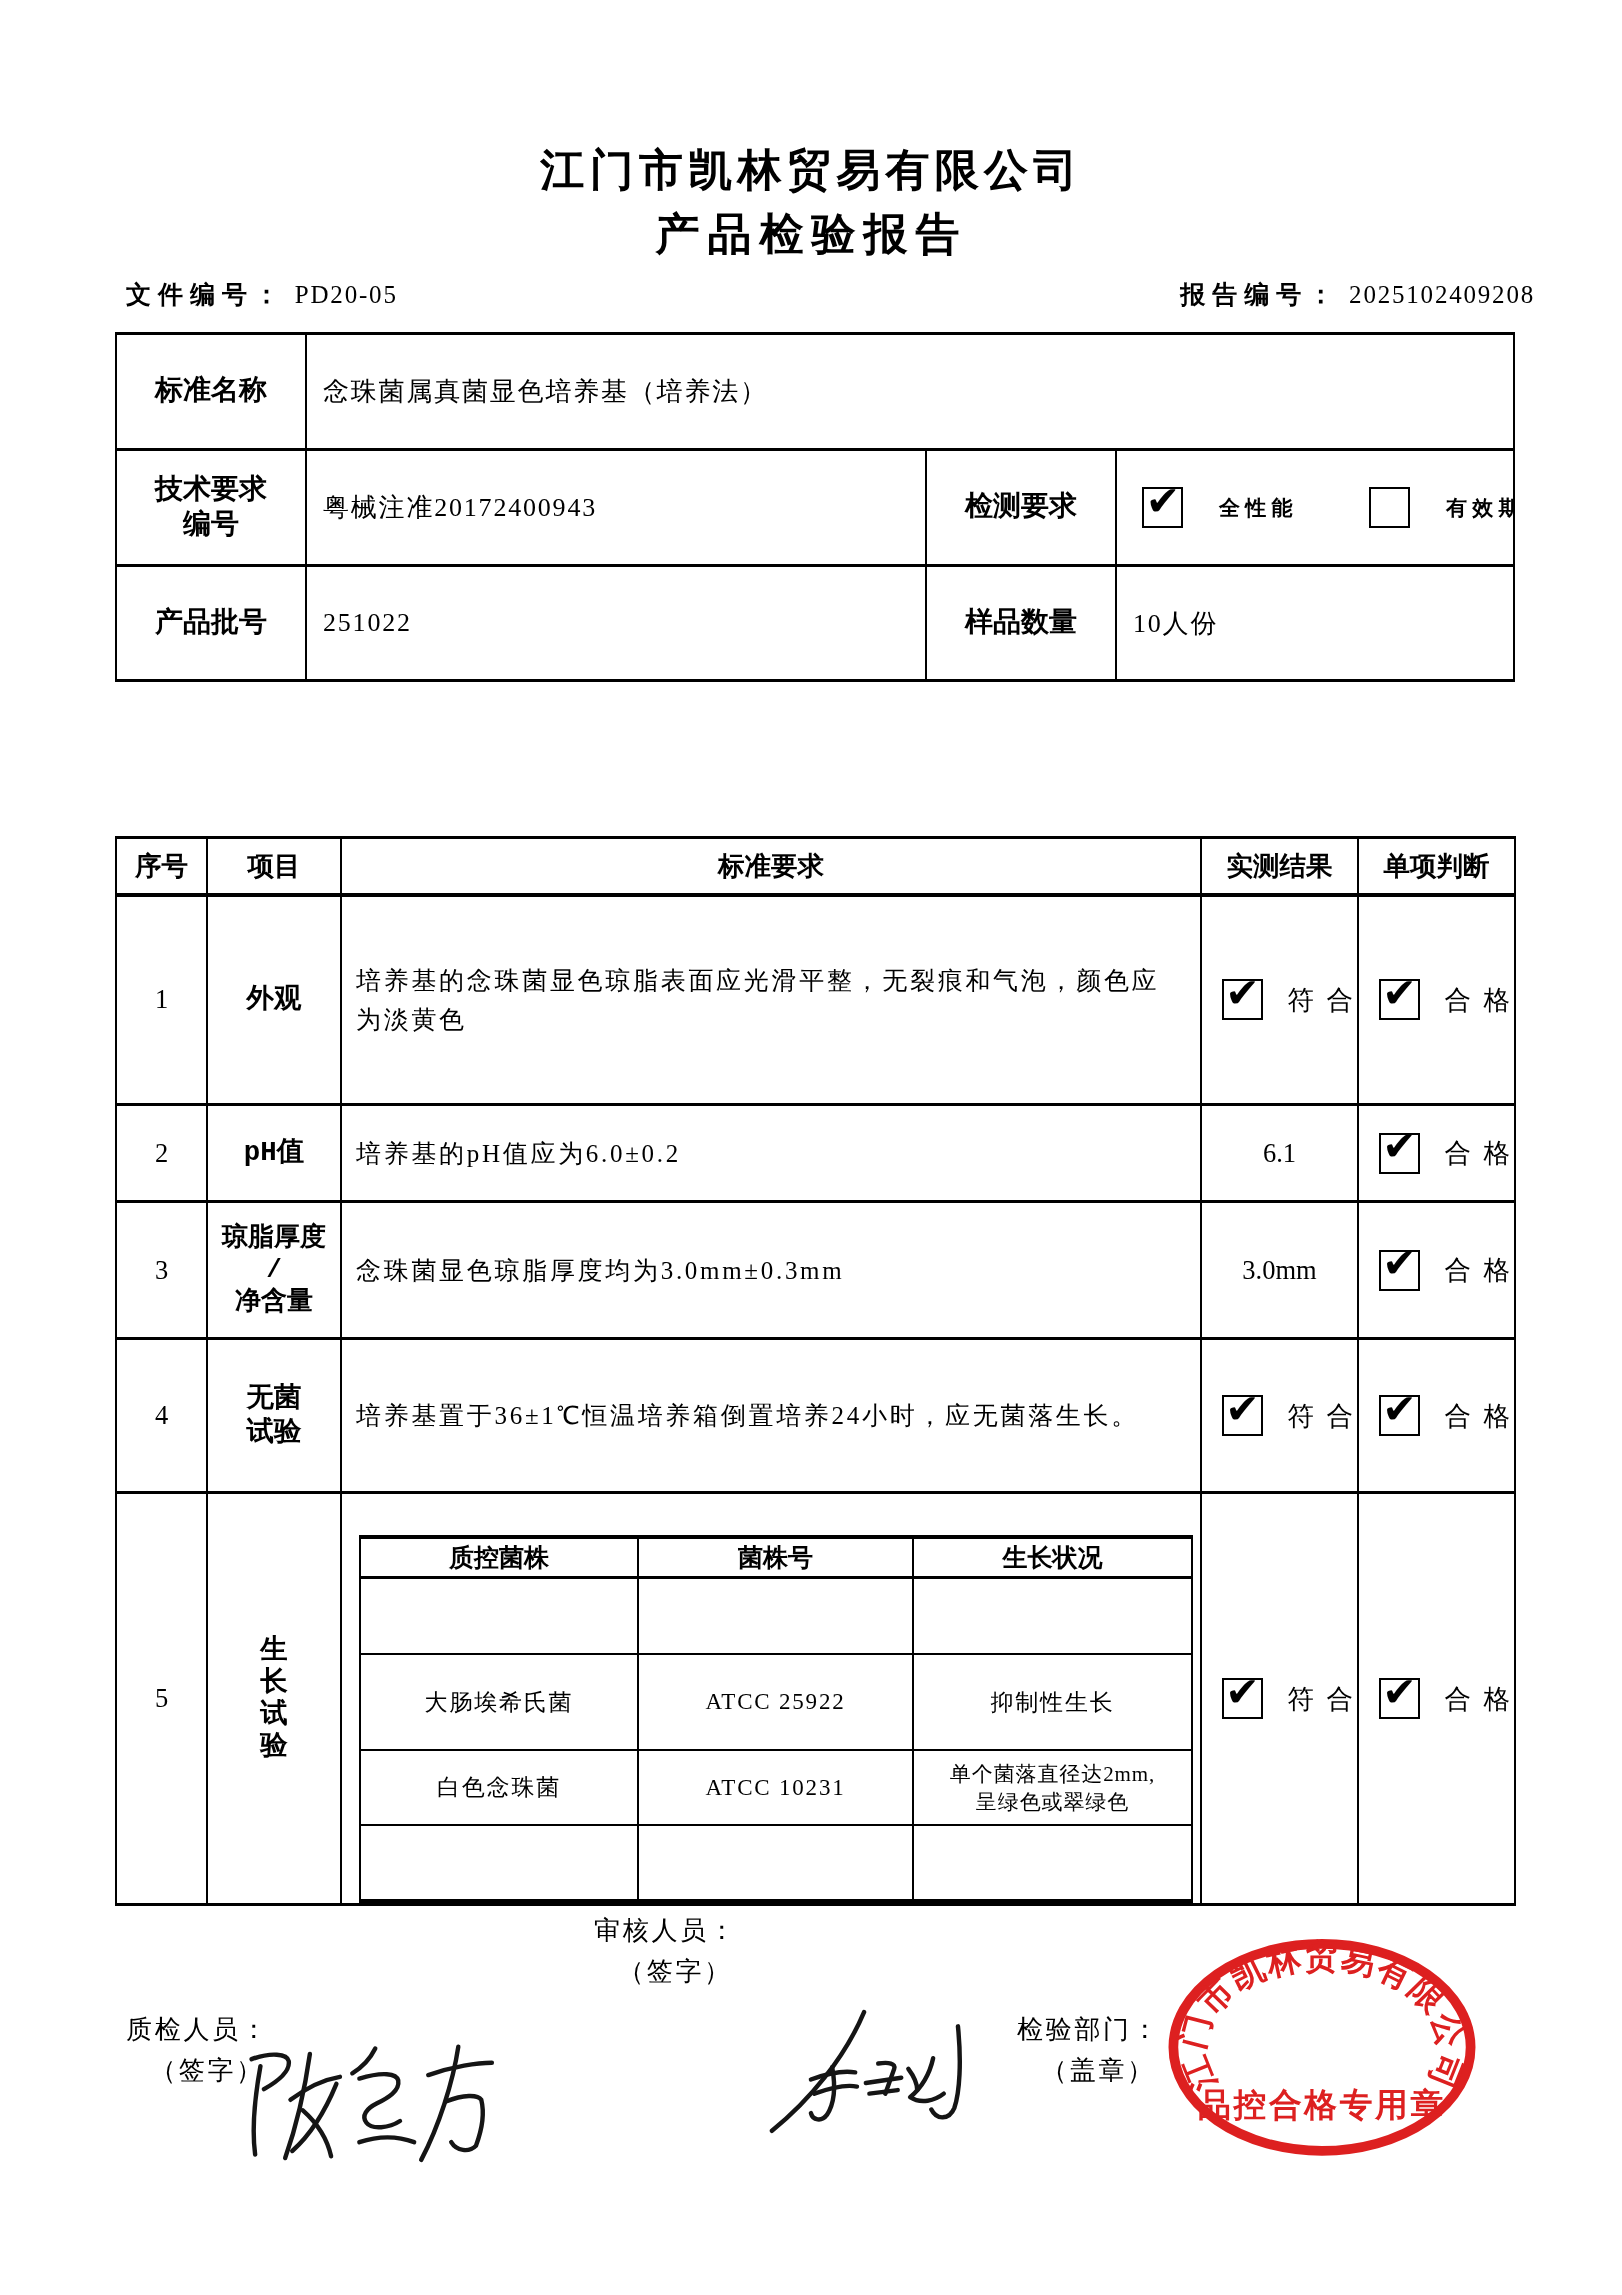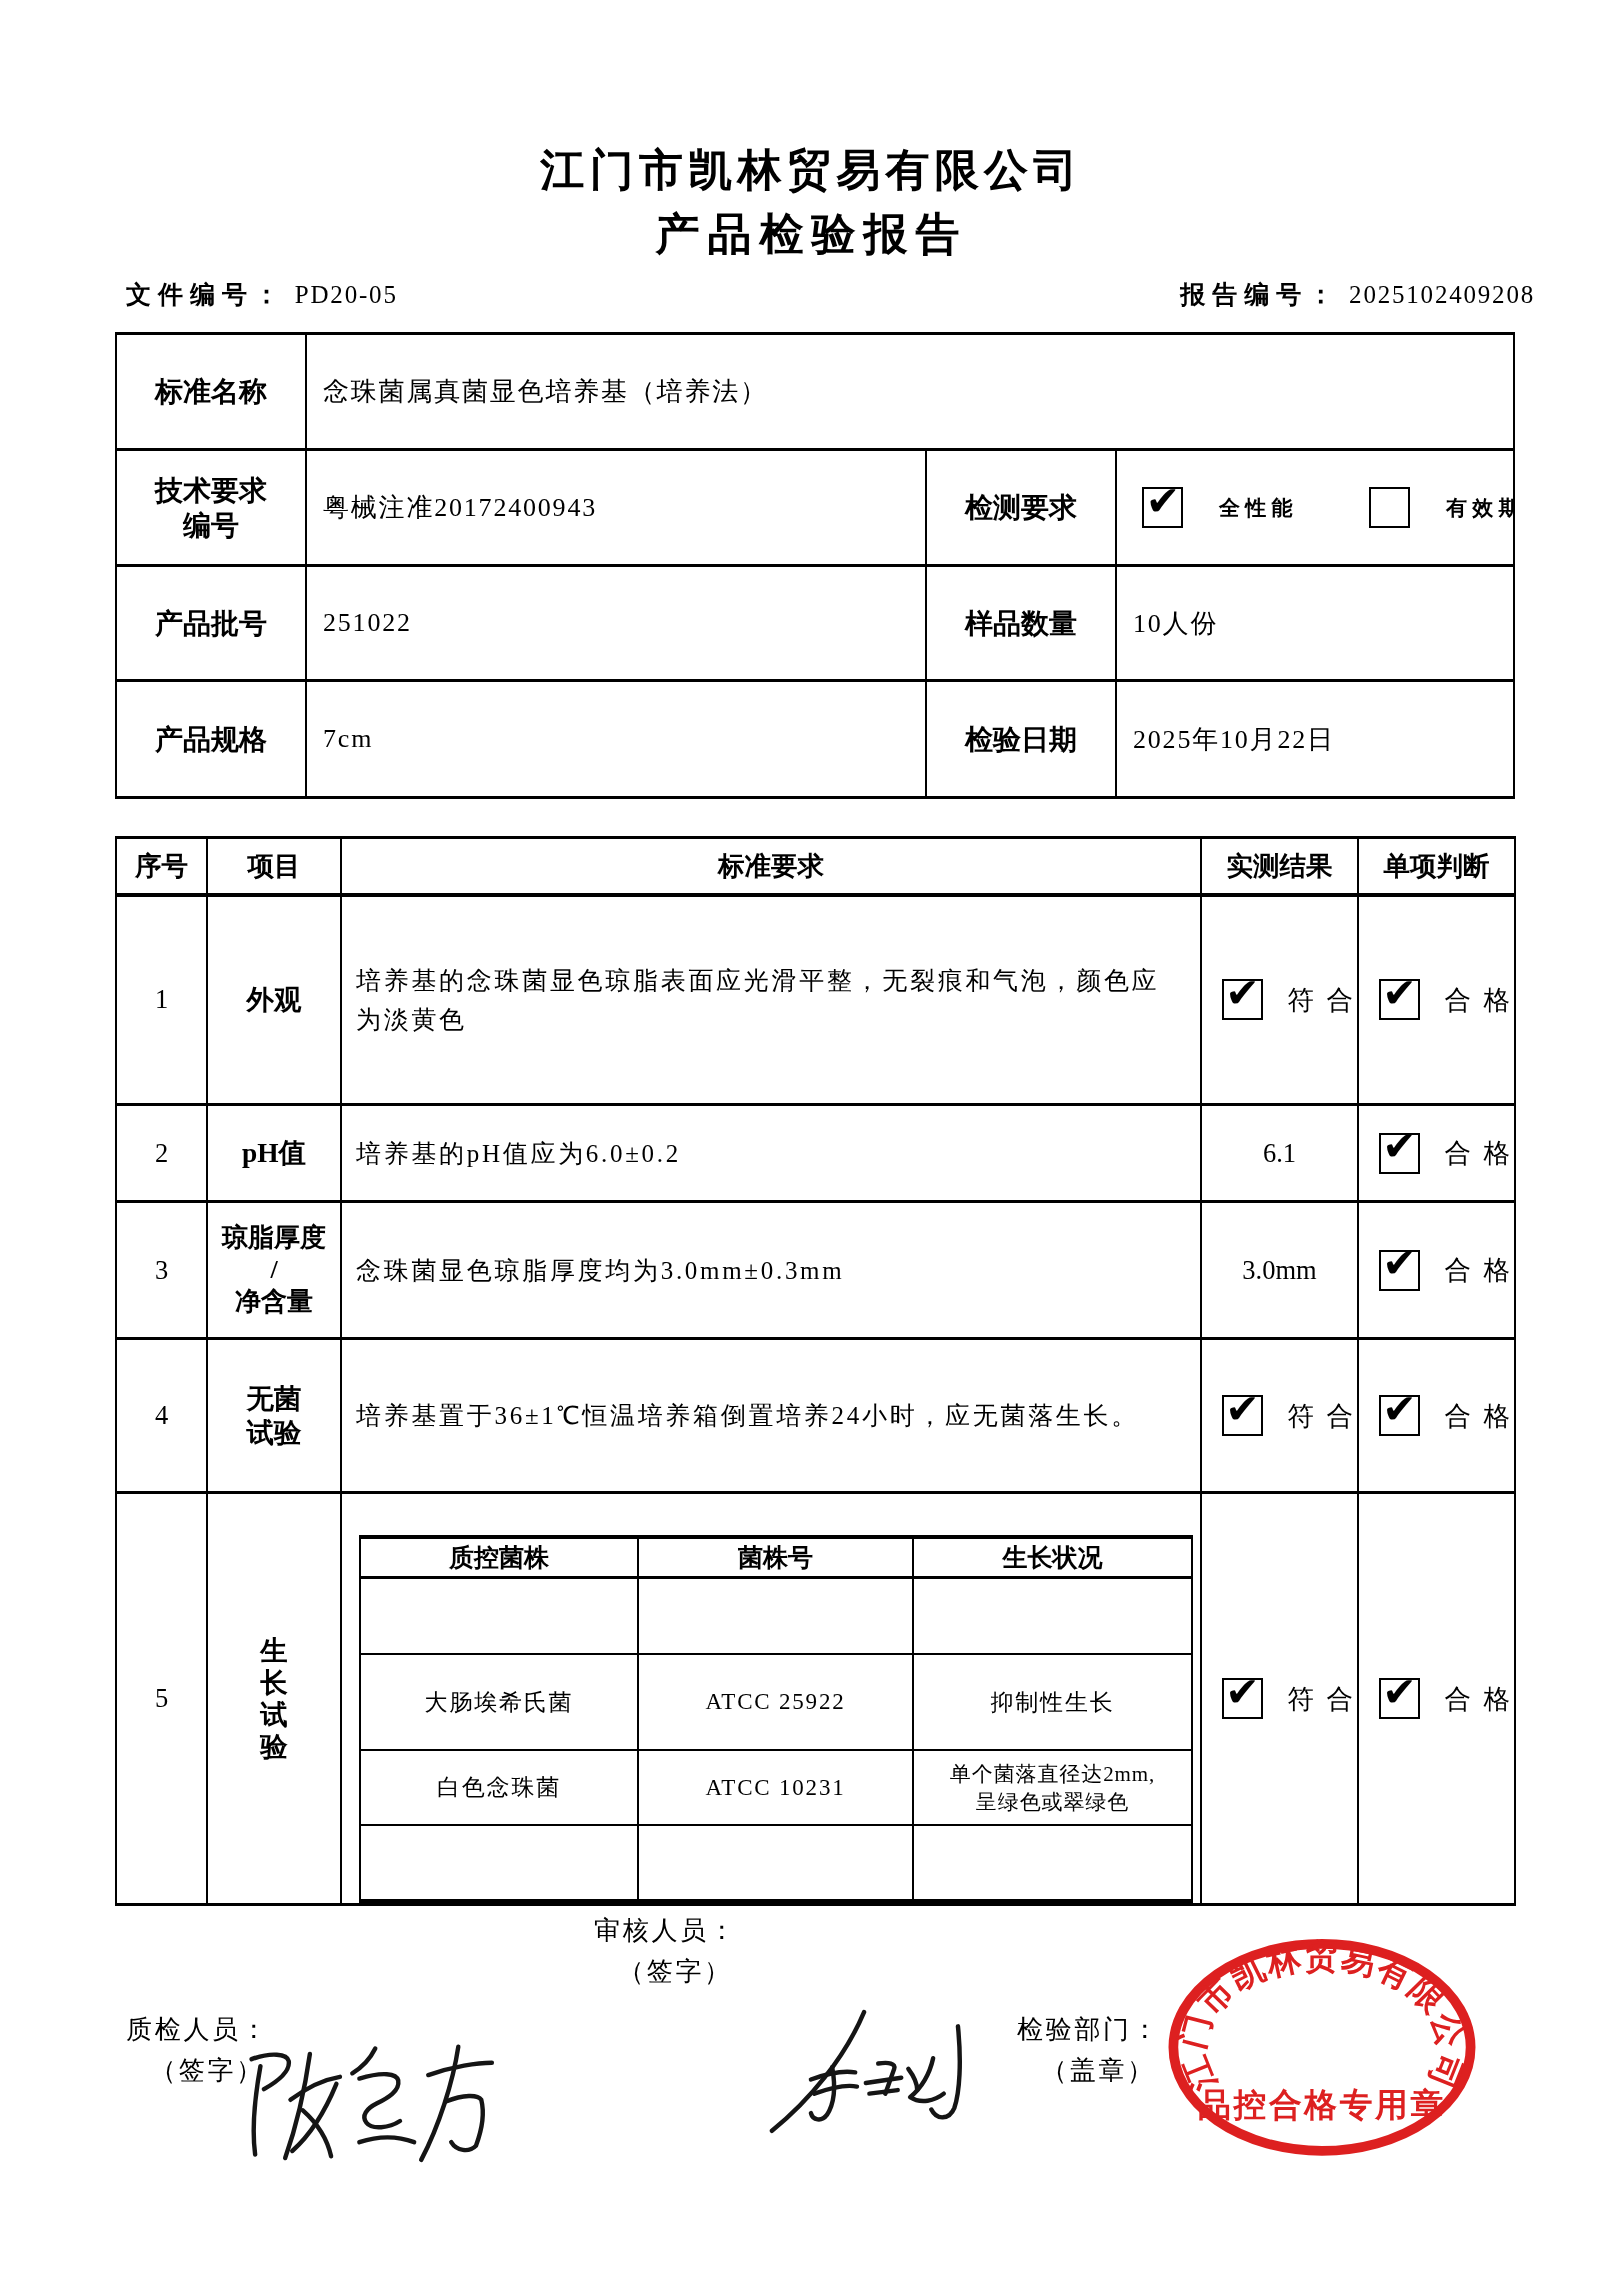--- a/index.html
+++ b/index.html
@@ -20,21 +20,21 @@
   .ref-value{font-family:"Liberation Serif",serif;letter-spacing:1.8px;margin-left:8.8px;}
   .ref-left{left:126px;}
   .ref-right{right:88px;}
 
   
   table{border-collapse:collapse;table-layout:fixed;position:absolute;background:#fff;}
   td,th{border:2.7px solid #000;border-top-width:3.5px;border-bottom-width:3.5px;
         vertical-align:middle;padding:0;overflow:hidden;}
   .t1{left:115px;top:332px;width:1398px;}
   .t2{left:115px;top:836px;width:1398px;}
-  .lbl{font-family:Liberation Serif, serif;font-weight:bold;font-size:28px;
+  .lbl{font-family:Liberation Mono, monospace;font-weight:bold;font-size:28px;
        text-align:center;line-height:35px;}
   .val{font-family:"Liberation Serif",serif;font-size:26px;letter-spacing:1.8px;
        text-align:left;padding-left:16px;}
   .t2 th{font-family:"Liberation Sans",sans-serif;font-weight:bold;font-size:26.5px;
          border-bottom-width:4.4px;}
   .req-cell{font-size:25px;letter-spacing:2.7px;line-height:39px;padding:0 8.8px 0 14px;}
   .num-cell{font-size:26.5px;text-align:center;font-family:"Liberation Serif",serif;}
   .item-lbl{font-size:27.4px;line-height:34px;}
   .vertical-lbl{line-height:32px;font-size:27.4px;}
 
@@ -106,26 +106,20 @@
           <span class="cb"></span>
           <span class="opt-label">有效期</span>
         </div>
       </td>
     </tr>
     <tr style="height:115px">
       <td class="lbl">产品批号</td>
       <td class="val">251022</td>
       <td class="lbl">样品数量</td>
       <td class="val">10人份</td>
-    </tr>
-    <tr style="height:117px">
-      <td class="lbl">产品规格</td>
-      <td class="val">7cm</td>
-      <td class="lbl">检验日期</td>
-      <td class="val">2025年10月22日</td>
     </tr>
   </tbody>
     </table>
 
   <table class="t2">
     <colgroup>
         <col style="width:91px">
         <col style="width:134px">
         <col style="width:860px">
         <col style="width:157px">

